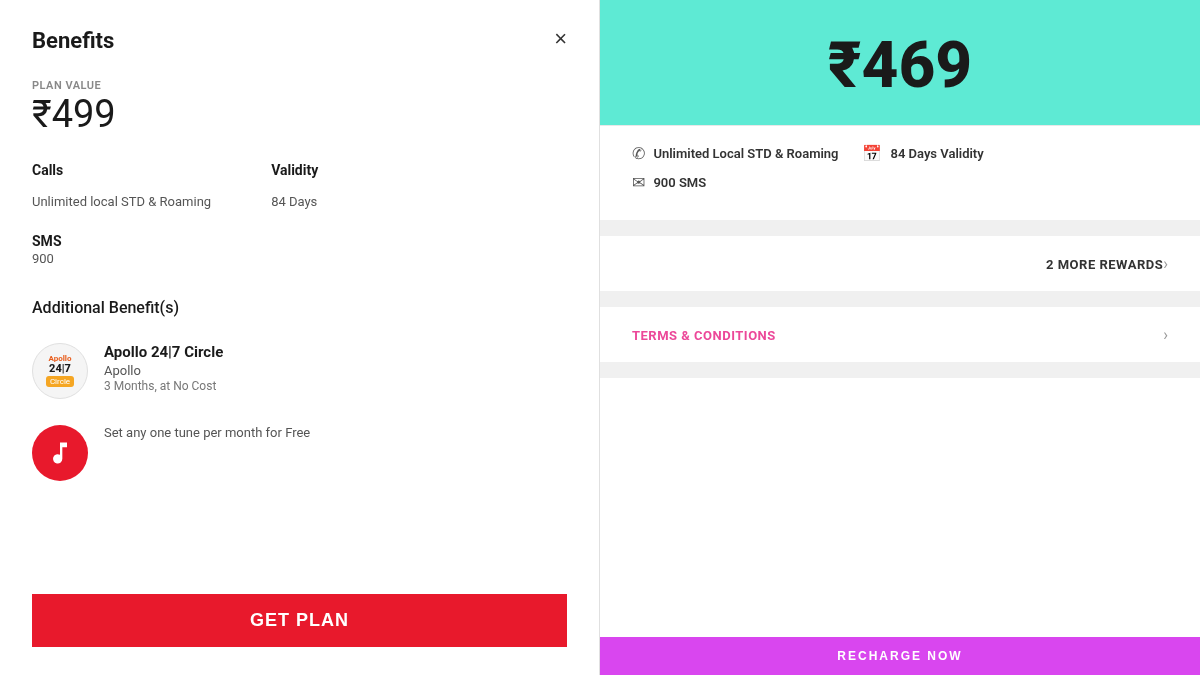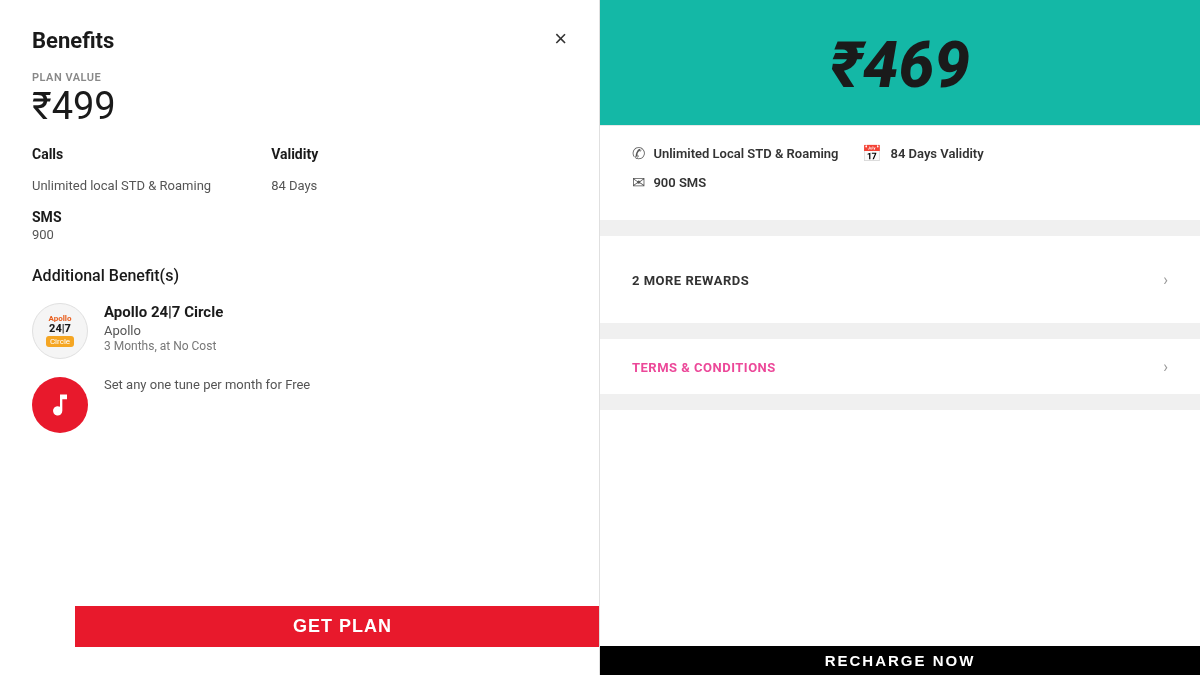--- a/index.html
+++ b/index.html
@@ -16,20 +16,21 @@
     .left-panel {
       width: 600px;
       height: 675px;
       background: #fff;
       padding: 28px 32px;
       position: relative;
       border-right: 1px solid #e0e0e0;
       display: flex;
       flex-direction: column;
       overflow: hidden;
+      gap: 8px;
     }
 
     .left-header {
       display: flex;
       justify-content: space-between;
       align-items: flex-start;
       margin-bottom: 18px;
     }
 
     .benefits-title {
@@ -197,44 +198,42 @@
     .left-bottom {
       margin-top: auto;
       padding-top: 16px;
     }
 
     .get-plan-btn {
       width: 100%;
       background: #e8192c;
       color: #fff;
       border: none;
-      padding: 10px;
+      padding: 16px;
       font-size: 18px;
       font-weight: 700;
       letter-spacing: 1px;
       cursor: pointer;
       text-transform: uppercase;
-      margin-left: 43px;
     }
 
     
     .right-panel {
       width: 600px;
       height: 675px;
       background: #fafafa;
       display: flex;
       flex-direction: column;
     }
 
     .right-price-section {
-      background: #14b8a6;
+      background: #5eead4;
       padding: 28px 32px 22px;
       text-align: center;
       border-bottom: 1px solid #e8e8e8;
-      font-style: italic;
     }
 
     .right-price {
       font-size: 64px;
       font-weight: 800;
       color: #1a1a1a;
     }
 
     .right-features-section {
       background: #fff;
@@ -261,22 +260,23 @@
     }
 
     .feature-text {
       font-size: 13px;
       font-weight: 600;
       color: #333;
     }
 
     .right-rewards-section {
       background: #fff;
-      padding: 34px 32px;
+      padding: 18px 32px;
       border-bottom: 8px solid #f0f0f0;
+      text-align: right;
     }
 
     .rewards-label {
       font-size: 13px;
       font-weight: 700;
       color: #333;
       letter-spacing: 0.5px;
       text-transform: uppercase;
     }
 
@@ -299,25 +299,25 @@
       background: #fff;
       flex: 1;
     }
 
     .right-bottom {
       margin-top: auto;
     }
 
     .recharge-btn {
       width: 100%;
-      background: #000000;
+      background: #d946ef;
       color: #fff;
       border: none;
-      padding: 6px;
-      font-size: 15px;
+      padding: 12px;
+      font-size: 12px;
       font-weight: 700;
       letter-spacing: 2px;
       cursor: pointer;
       text-transform: uppercase;
       display: block;
     }
 
     .divider {
       height: 8px;
       background: #f0f0f0;

